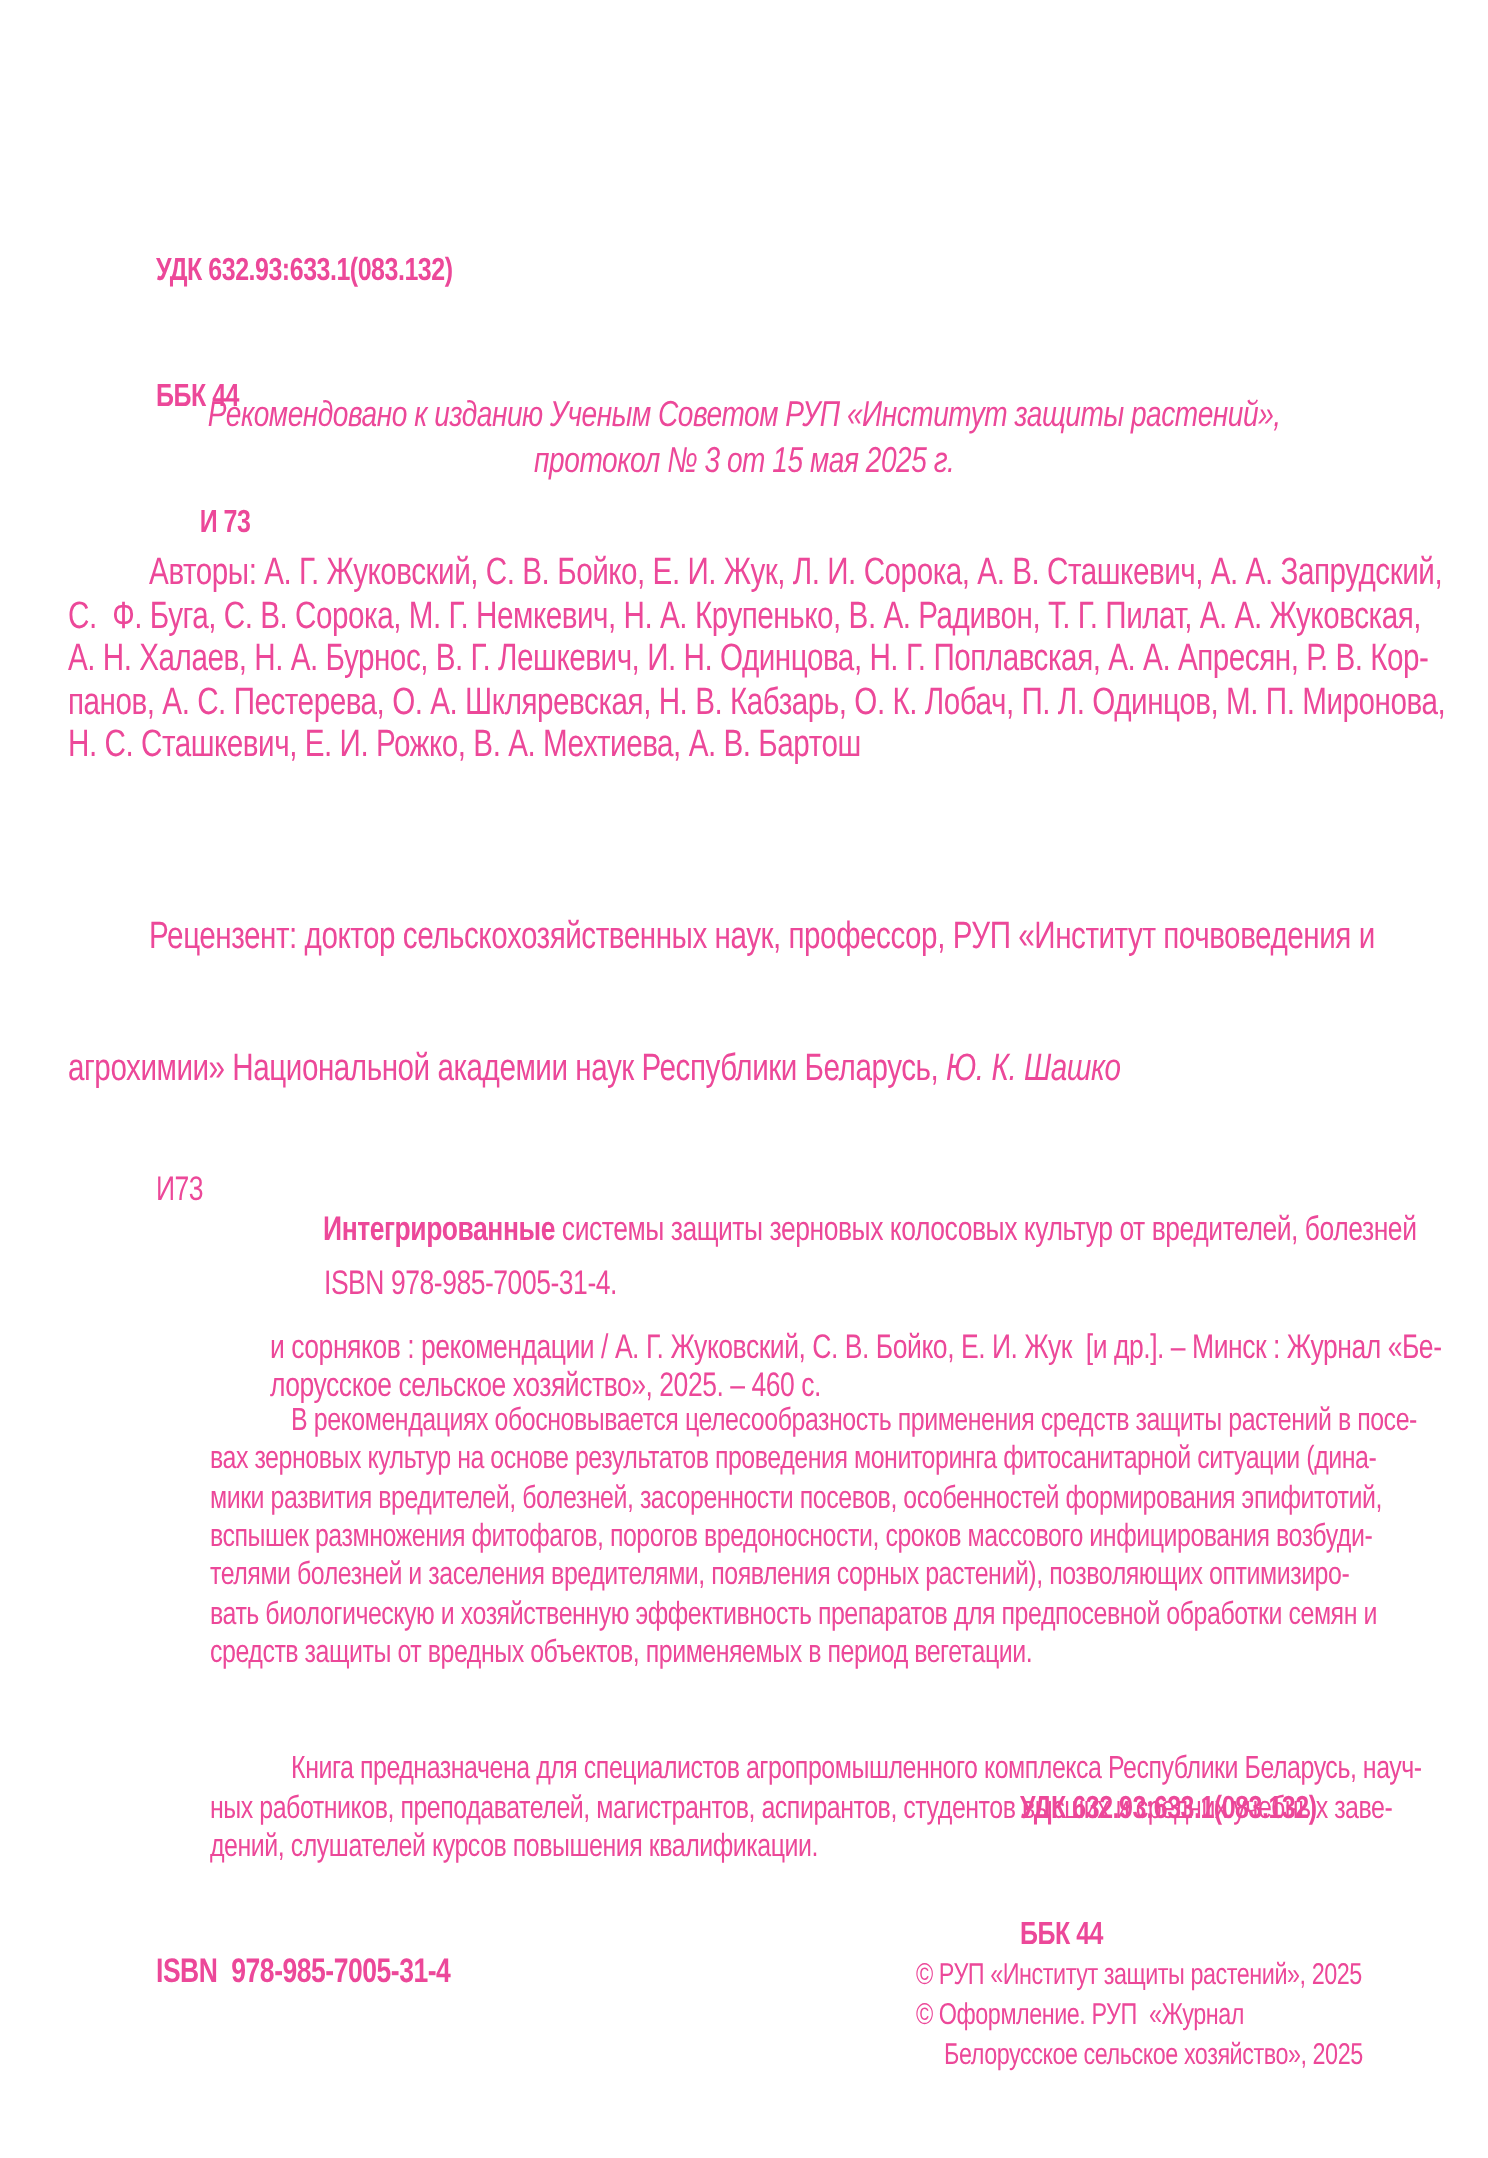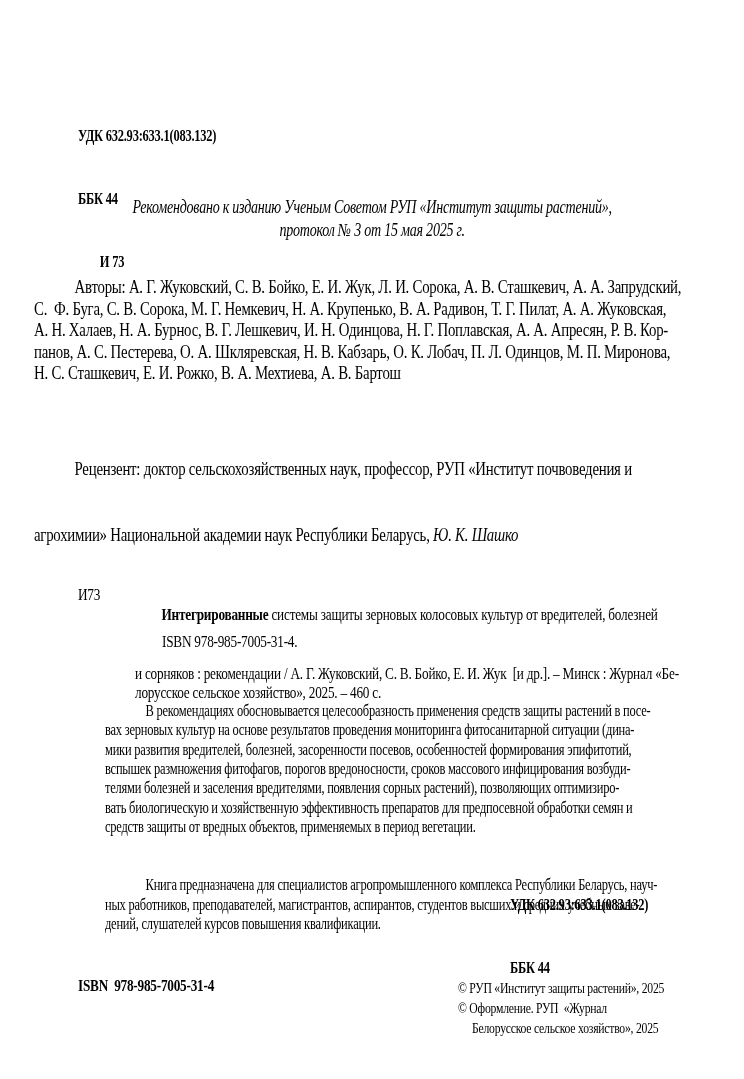--- a/index.html
+++ b/index.html
@@ -2,22 +2,22 @@
 <html><head>
 <meta charset="utf-8">
 <style>
   html,body { margin:0; padding:0; background:#e8e8e8; }
   .page {
     position: relative;
     width: 744px;
     height: 1079px;
     margin: 0 auto;
     background: #ffffff;
-    font-family: Liberation Serif, serif;
-    color: #000000;
+    font-family: Liberation Sans, sans-serif;
+    color: #ec4899;
     overflow: hidden;
   }
   .block { position: absolute; white-space: pre; letter-spacing: -0.3px; }
   .line  { white-space: pre; }
   
   .cond { transform: scaleX(0.78); transform-origin: 0 0; }
 
   #top-codes   { left:78px;  top:83px;  font-size:16px; font-weight:bold; line-height:21px; }
   #top-codes .sign-ind { padding-left:28px; }
 

